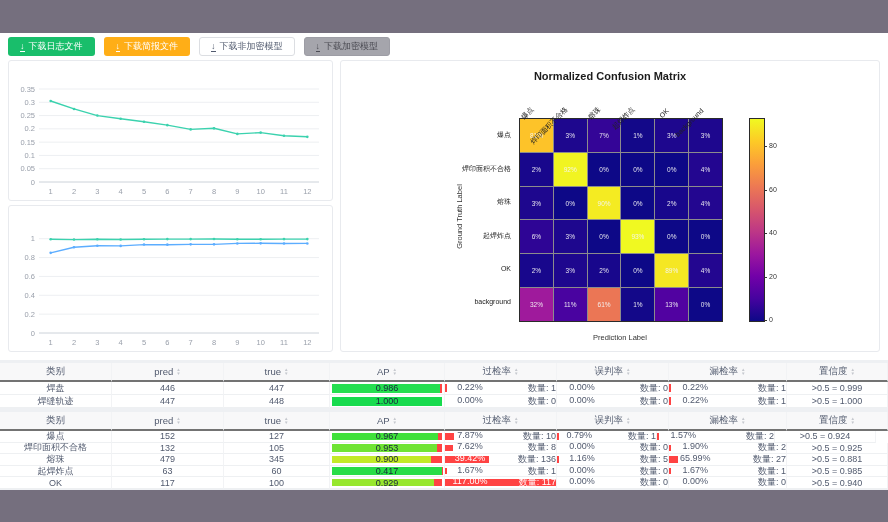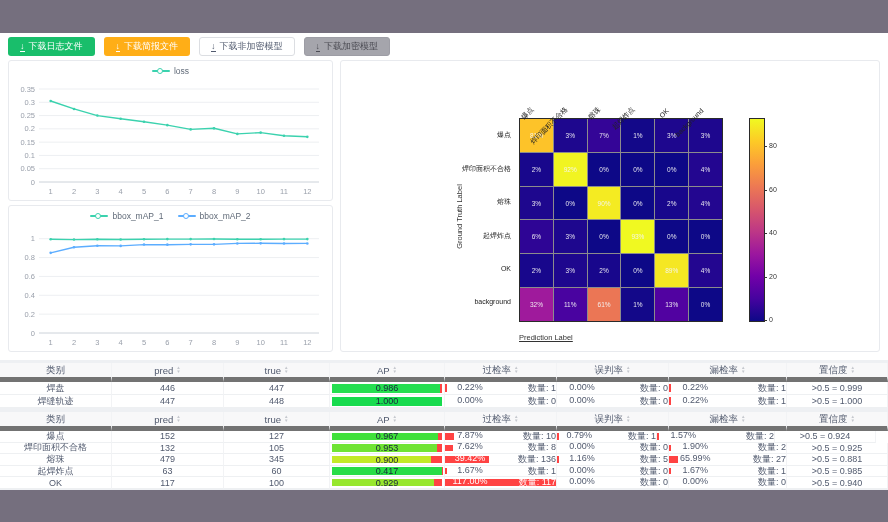--- a/index.html
+++ b/index.html
@@ -25,39 +25,39 @@
   #card-map{left:8px;top:172px;width:325px;height:147px;}
   #card-cm{left:340px;top:27px;width:540px;height:292px;}
   .legend{position:absolute;top:5px;left:0;right:0;display:flex;justify-content:center;gap:14px;}
   .lg-item{display:flex;align-items:center;gap:4px;font-size:8.5px;color:#606a78;cursor:pointer;}
   .lg-ic{position:relative;width:18px;height:8px;}
   .lg-line{position:absolute;left:0;right:0;top:3px;height:2px;border-radius:1px;}
   .lg-dot{position:absolute;left:5px;top:0.5px;width:4px;height:4px;border-radius:50%;
     border:1.5px solid;background:#fff;}
   .cm-title{position:absolute;top:9px;left:0;right:0;text-align:center;
     font-size:11px;font-weight:bold;color:#1c1c1c;}
-  .cm-xlabel{position:absolute;font-size:7.5px;color:#333;text-align:left;text-decoration:underline;}
+  .cm-xlabel{position:absolute;font-size:7.5px;color:#333;text-align:center;}
   .cm-ylabel{position:absolute;font-size:7.5px;color:#333;text-align:center;transform:rotate(-90deg);}
   .cm-grid{position:absolute;display:grid;gap:1px;background:#8c8c8c;border:1px solid #2a2a2a;}
   .cm-cell{position:relative;display:flex;align-items:center;justify-content:center;
     font-size:6.5px;color:rgba(245,245,245,0.92);}
   .cm-rowlab{position:absolute;font-size:7px;color:#222;text-align:right;}
   .cm-collab{position:absolute;width:0;height:0;}
   .cm-collab span{position:absolute;right:0;bottom:2px;white-space:nowrap;font-size:7px;color:#222;
     transform:rotate(-45deg);transform-origin:right bottom;}
   .cm-cbar{position:absolute;border:1px solid #2a2a2a;}
   .cm-cbtick{position:absolute;font-size:7px;color:#333;}
   .cm-cbline{position:absolute;width:3px;height:1px;background:#333;}
   .tbl{position:absolute;left:0;right:0;background:#fff;}
   .trow{display:flex;}
   .tcell{box-sizing:border-box;border-right:1px solid #f2f3f5;border-bottom:1px solid #eef0f2;
     display:flex;align-items:center;justify-content:center;position:relative;
     font-size:9px;color:#515a6e;overflow:hidden;}
   .thead .tcell{background:#f8f8f9;height:19px;font-size:9.5px;color:#515a6e;
-    border-bottom:5px solid #737373;gap:3px;}
+    border-bottom:2px solid #737373;gap:3px;}
   .sorters{display:flex;flex-direction:column;line-height:4px;font-size:4.5px;color:#c5c8ce;}
   .pctwrap{display:flex;width:100%;position:relative;z-index:1;}
   .pctL{flex:0 0 45%;text-align:center;}
   .pctR{flex:1;text-align:right;padding-left:10px;}
   .redbar{position:absolute;left:0;top:2px;bottom:2px;background:#ff4343;z-index:0;}
   .apbar{position:absolute;left:2px;right:2px;top:1.5px;bottom:1.5px;display:flex;z-index:0;}
   .apg{height:100%;}
   .apr{height:100%;flex:1;background:#ff4343;}
   .aptext{position:relative;z-index:1;color:#17233d;}
   .white{color:#fff;}
@@ -81,29 +81,20 @@
         <span class="dl-ic">↓</span>
         <span>下载非加密模型</span>
       </button>
       <button class="btn btn-disabled">
         <span class="dl-ic">↓</span>
         <span>下载加密模型</span>
       </button>
     </div>
 
   <div class="card" id="card-loss">
-      <div class="legend">
-        <div class="lg-item">
-          <span class="lg-ic">
-            <span class="lg-line" style="background: rgb(59, 210, 174);"></span>
-            <span class="lg-dot" style="border-color: rgb(59, 210, 174);"></span>
-          </span>
-          <span>loss</span>
-        </div>
-      </div>
       <svg width="323" height="117" style="position:absolute;left:0;top:20px">
         <line x1="30" x2="310" y1="101" y2="101" stroke="#ccd2d9" stroke-width="1"></line>
         <text x="26" y="103.5" text-anchor="end" font-size="7.5" fill="#9aa0ab">0</text>
         <line x1="30" x2="310" y1="87.71428571428571" y2="87.71428571428571" stroke="#edeff2" stroke-width="1"></line>
         <text x="26" y="90.21428571428571" text-anchor="end" font-size="7.5" fill="#9aa0ab">0.05</text>
         <line x1="30" x2="310" y1="74.42857142857142" y2="74.42857142857142" stroke="#edeff2" stroke-width="1"></line>
         <text x="26" y="76.92857142857142" text-anchor="end" font-size="7.5" fill="#9aa0ab">0.1</text>
         <line x1="30" x2="310" y1="61.14285714285714" y2="61.14285714285714" stroke="#edeff2" stroke-width="1"></line>
         <text x="26" y="63.64285714285714" text-anchor="end" font-size="7.5" fill="#9aa0ab">0.15</text>
         <line x1="30" x2="310" y1="47.85714285714285" y2="47.85714285714285" stroke="#edeff2" stroke-width="1"></line>
@@ -135,36 +126,20 @@
         <circle cx="158.33333333333334" cy="44.137142857142855" r="1.3" fill="#3bd2ae"></circle>
         <circle cx="181.66666666666666" cy="48.388571428571424" r="1.3" fill="#3bd2ae"></circle>
         <circle cx="205" cy="47.325714285714284" r="1.3" fill="#3bd2ae"></circle>
         <circle cx="228.33333333333334" cy="52.90571428571429" r="1.3" fill="#3bd2ae"></circle>
         <circle cx="251.66666666666666" cy="51.57714285714285" r="1.3" fill="#3bd2ae"></circle>
         <circle cx="275" cy="54.76571428571429" r="1.3" fill="#3bd2ae"></circle>
         <circle cx="298.3333333333333" cy="55.82857142857142" r="1.3" fill="#3bd2ae"></circle>
       </svg>
     </div>
   <div class="card" id="card-map">
-      <div class="legend">
-        <div class="lg-item">
-          <span class="lg-ic">
-            <span class="lg-line" style="background: rgb(59, 210, 174);"></span>
-            <span class="lg-dot" style="border-color: rgb(59, 210, 174);"></span>
-          </span>
-          <span>bbox_mAP_1</span>
-        </div>
-        <div class="lg-item">
-          <span class="lg-ic">
-            <span class="lg-line" style="background: rgb(92, 173, 255);"></span>
-            <span class="lg-dot" style="border-color: rgb(92, 173, 255);"></span>
-          </span>
-          <span>bbox_mAP_2</span>
-        </div>
-      </div>
       <svg width="323" height="123" style="position:absolute;left:0;top:20px">
         <line x1="30" x2="310" y1="107" y2="107" stroke="#ccd2d9" stroke-width="1"></line>
         <text x="26" y="109.5" text-anchor="end" font-size="7.5" fill="#9aa0ab">0</text>
         <line x1="30" x2="310" y1="88.14285714285714" y2="88.14285714285714" stroke="#edeff2" stroke-width="1"></line>
         <text x="26" y="90.64285714285714" text-anchor="end" font-size="7.5" fill="#9aa0ab">0.2</text>
         <line x1="30" x2="310" y1="69.28571428571428" y2="69.28571428571428" stroke="#edeff2" stroke-width="1"></line>
         <text x="26" y="71.78571428571428" text-anchor="end" font-size="7.5" fill="#9aa0ab">0.4</text>
         <line x1="30" x2="310" y1="50.42857142857143" y2="50.42857142857143" stroke="#edeff2" stroke-width="1"></line>
         <text x="26" y="52.92857142857143" text-anchor="end" font-size="7.5" fill="#9aa0ab">0.6</text>
         <line x1="30" x2="310" y1="31.571428571428577" y2="31.571428571428577" stroke="#edeff2" stroke-width="1"></line>
@@ -206,20 +181,21 @@
         <circle cx="181.66666666666666" cy="18.37142857142858" r="1.3" fill="#5cadff"></circle>
         <circle cx="205" cy="18.37142857142858" r="1.3" fill="#5cadff"></circle>
         <circle cx="228.33333333333334" cy="17.428571428571438" r="1.3" fill="#5cadff"></circle>
         <circle cx="251.66666666666666" cy="17.334285714285727" r="1.3" fill="#5cadff"></circle>
         <circle cx="275" cy="17.52285714285715" r="1.3" fill="#5cadff"></circle>
         <circle cx="298.3333333333333" cy="17.428571428571438" r="1.3" fill="#5cadff"></circle>
       </svg>
     </div>
 
   <div class="card" id="card-cm">
+    <div class="cm-title">Normalized Confusion Matrix</div>
     <div class="cm-xlabel" id="cm-xlabel" style="left: 178px; top: 272px; width: 202px;">Prediction Label</div>
     <div class="cm-ylabel" id="cm-ylabel" style="top: 151px; width: 140px; margin-left: -70px; left: 118px; transform: rotate(-90deg);">Ground Truth Label</div>
   <div class="cm-grid" style="left: 178px; top: 57px; width: 202px; height: 202px; grid-template-columns: repeat(6, 1fr); grid-template-rows: repeat(6, 1fr);">
         <div class="cm-cell" style="background: rgb(253, 195, 41);">81%</div>
         <div class="cm-cell" style="background: rgb(30, 7, 142);">3%</div>
         <div class="cm-cell" style="background: rgb(52, 5, 151);">7%</div>
         <div class="cm-cell" style="background: rgb(19, 8, 137);">1%</div>
         <div class="cm-cell" style="background: rgb(30, 7, 142);">3%</div>
         <div class="cm-cell" style="background: rgb(30, 7, 142);">3%</div>
         <div class="cm-cell" style="background: rgb(24, 7, 140);">2%</div>
@@ -529,21 +505,21 @@
             <span class="pctL">1.90%</span>
             <span class="pctR">数量: 2</span>
           </div>
         </div>
         <div class="tcell" style="width: 101px; height: 11.6px;">&gt;0.5 = 0.925</div>
       </div>
       <div class="trow">
         <div class="tcell" style="width: 112px; height: 11.6px;">熔珠</div>
         <div class="tcell" style="width: 112px; height: 11.6px;">479</div>
         <div class="tcell" style="width: 106px; height: 11.6px;">345</div>
-        <div class="tcell" style="width: 115px; height: 11.6px; align-items: flex-end;">
+        <div class="tcell" style="width: 115px; height: 11.6px;">
           <div class="apbar">
             <div class="apg" style="width: 90%; background: rgb(194, 234, 40);"></div>
             <div class="apr"></div>
           </div>
           <span class="aptext">0.900</span>
         </div>
         <div class="tcell" style="width: 112px; height: 11.6px;">
           <div class="redbar" style="width: 39.42%; min-width: 1.5px;"></div>
           <div class="pctwrap">
             <span class="pctL white">39.42%</span>

